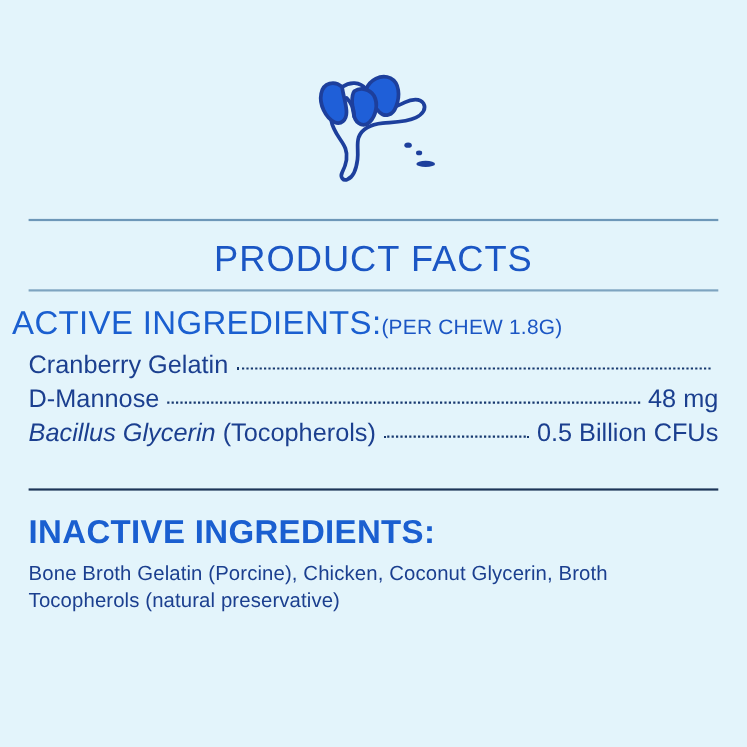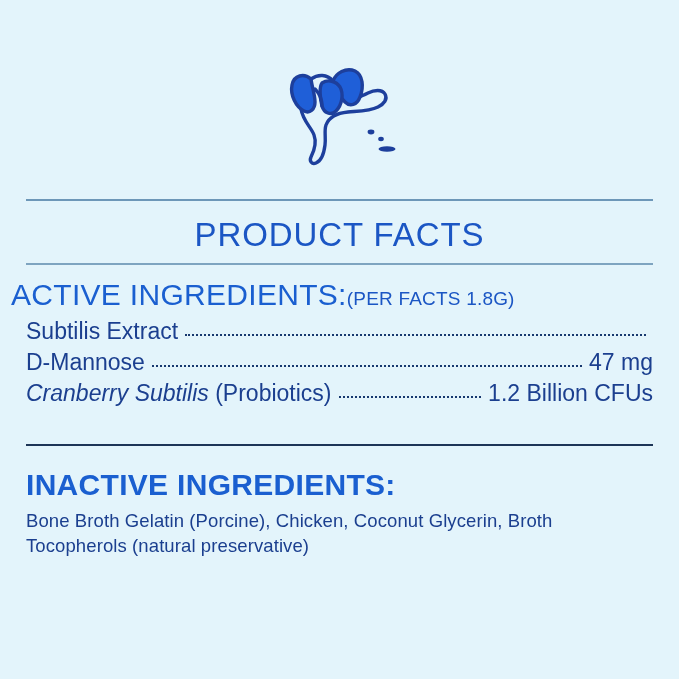--- a/index.html
+++ b/index.html
@@ -182,40 +182,40 @@
   </div>
 
   <div class="rule rule-top"></div>
   <div class="rule rule-mid"></div>
   <div class="rule rule-bottom"></div>
 
   <div class="product-facts-title">PRODUCT FACTS</div>
 
   <div class="active-head-row">
     <span class="section-heading">ACTIVE INGREDIENTS:</span>
-    <span class="per-chew">(PER FACTS 1.8G)</span>
+    <span class="per-chew">(PER CHEW 1.8G)</span>
   </div>
 
   <div class="ingredient-list">
 
     <div class="ingredient-row">
-      <span class="ing-name"><span>Subtilis Extract</span></span>
+      <span class="ing-name"><span>Cranberry Gelatin</span></span>
       <span class="leader"></span>
     </div>
 
     <div class="ingredient-row">
       <span class="ing-name"><span>D-Mannose</span></span>
       <span class="leader"></span>
-      <span class="ing-value">47 mg</span>
+      <span class="ing-value">48 mg</span>
     </div>
 
     <div class="ingredient-row">
-      <span class="ing-name"><span class="sci">Cranberry Subtilis</span><span> (Probiotics)</span></span>
+      <span class="ing-name"><span class="sci">Bacillus Glycerin</span><span> (Tocopherols)</span></span>
       <span class="leader"></span>
-      <span class="ing-value">1.2 Billion CFUs</span>
+      <span class="ing-value">0.5 Billion CFUs</span>
     </div>
 
   </div>
 
   <div class="inactive-heading">INACTIVE INGREDIENTS:</div>
   <div class="inactive-body">Bone Broth Gelatin (Porcine), Chicken, Coconut Glycerin, Broth Tocopherols (natural preservative)</div>
 
 </div>
 
 </body></html>

